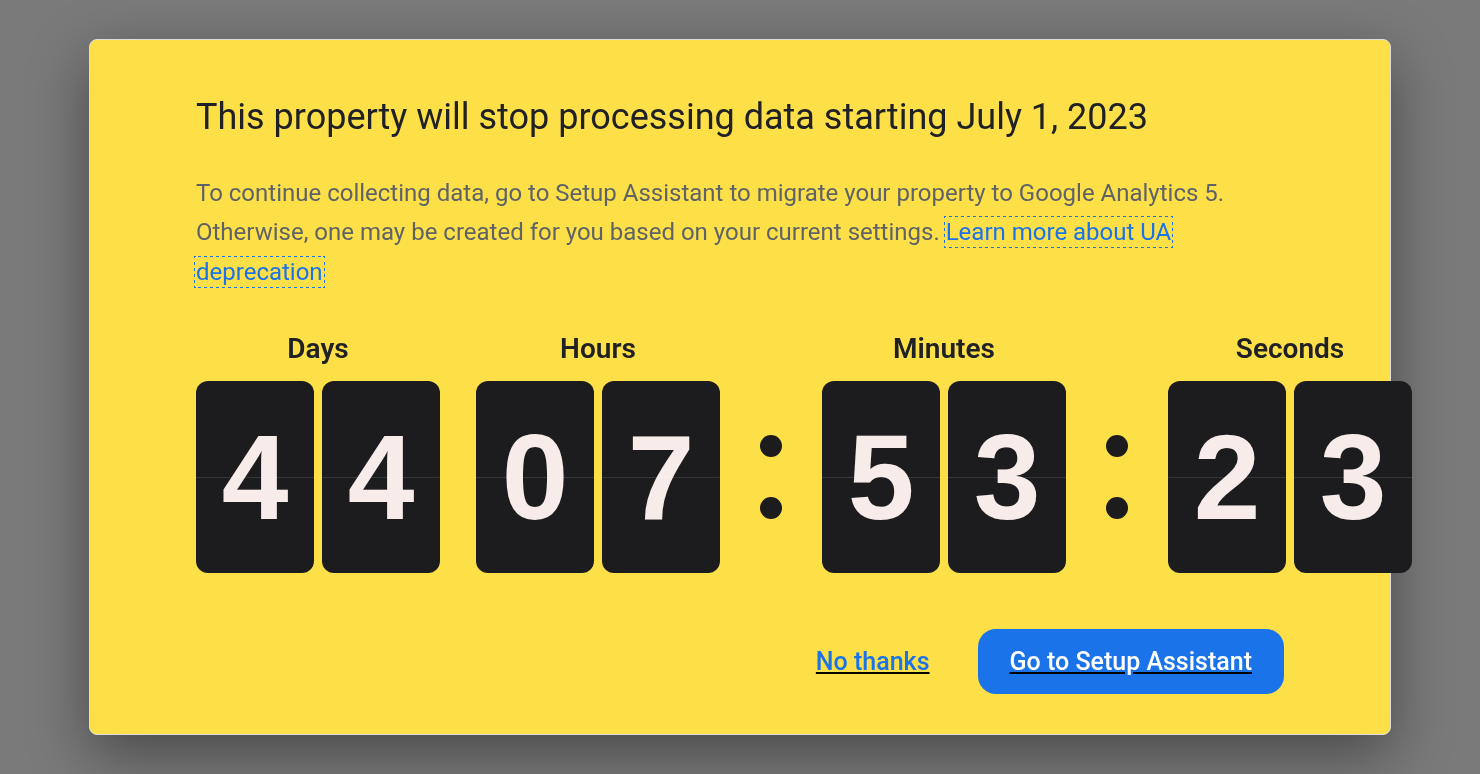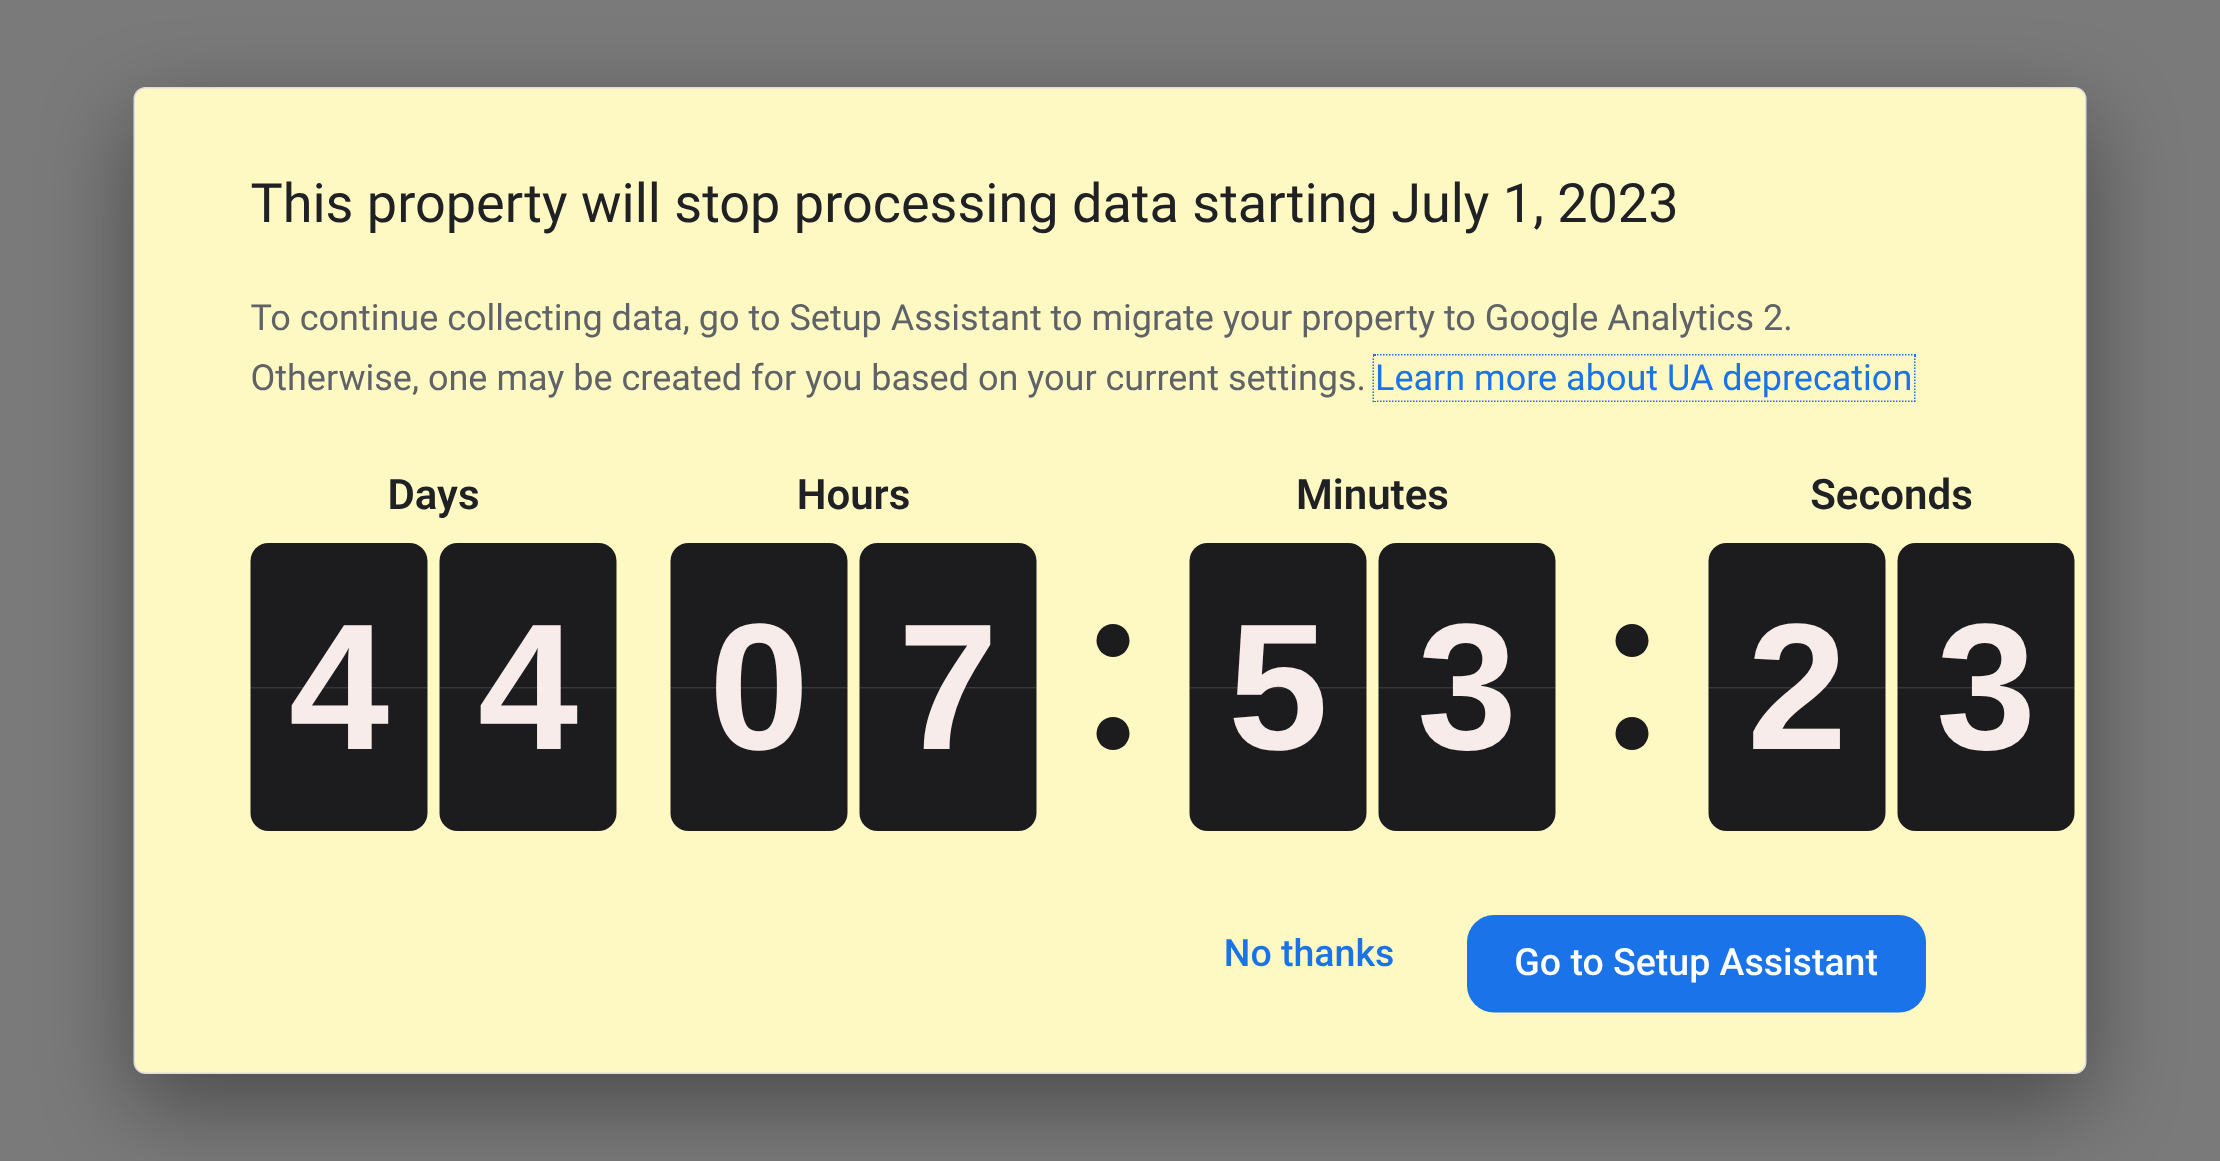--- a/index.html
+++ b/index.html
@@ -7,26 +7,26 @@
       font-family: 'Google Sans', 'Roboto', -apple-system, BlinkMacSystemFont, sans-serif;
       background: #7a7a7a;
       width: 1480px;
       height: 774px;
       display: flex;
       align-items: center;
       justify-content: center;
       overflow: hidden;
     }
     .dialog {
-      background: #fef9c3;
+      background: #fde047;
       border-radius: 8px;
       border: 1px solid #ddd;
       box-shadow: 0 20px 60px rgba(0,0,0,0.4);
       width: 1302px;
-      padding: 56px 64px 40px 35px;
+      padding: 56px 64px 40px 64px;
       position: relative;
     }
     .title {
       font-size: 36px;
       font-weight: 400;
       color: #202124;
       margin-bottom: 36px;
       padding-left: 42px;
     }
     .description {
@@ -100,23 +100,24 @@
     }
     .colon-dot {
       width: 22px;
       height: 22px;
       border-radius: 50%;
       background: #1c1c1e;
     }
     .actions {
       display: flex;
       justify-content: flex-end;
-      align-items: flex-start;
+      align-items: center;
       gap: 28px;
       padding-right: 42px;
+      text-decoration: underline;
     }
     .btn-text {
       background: none;
       border: none;
       color: #1a73e8;
       font-size: 25px;
       font-weight: 500;
       cursor: pointer;
       padding: 12px 20px;
       font-family: inherit;
@@ -134,21 +135,21 @@
     }
   </style>
 </head>
 <body>
 
 <div class="dialog">
 
   <h1 class="title">This property will stop processing data starting July 1, 2023</h1>
 
   <p class="description">
-    <span>To continue collecting data, go to Setup Assistant to migrate your property to Google Analytics 2. Otherwise, one may be created for you based on your current settings. </span><a class="link">Learn more about UA deprecation</a>
+    <span>To continue collecting data, go to Setup Assistant to migrate your property to Google Analytics 5. Otherwise, one may be created for you based on your current settings. </span><a class="link">Learn more about UA deprecation</a>
   </p>
 
   <div class="countdown">
 
     <div class="time-unit">
       <div class="unit-label">Days</div>
       <div class="digits">
         <div class="digit">4</div>
         <div class="digit">4</div>
       </div>

